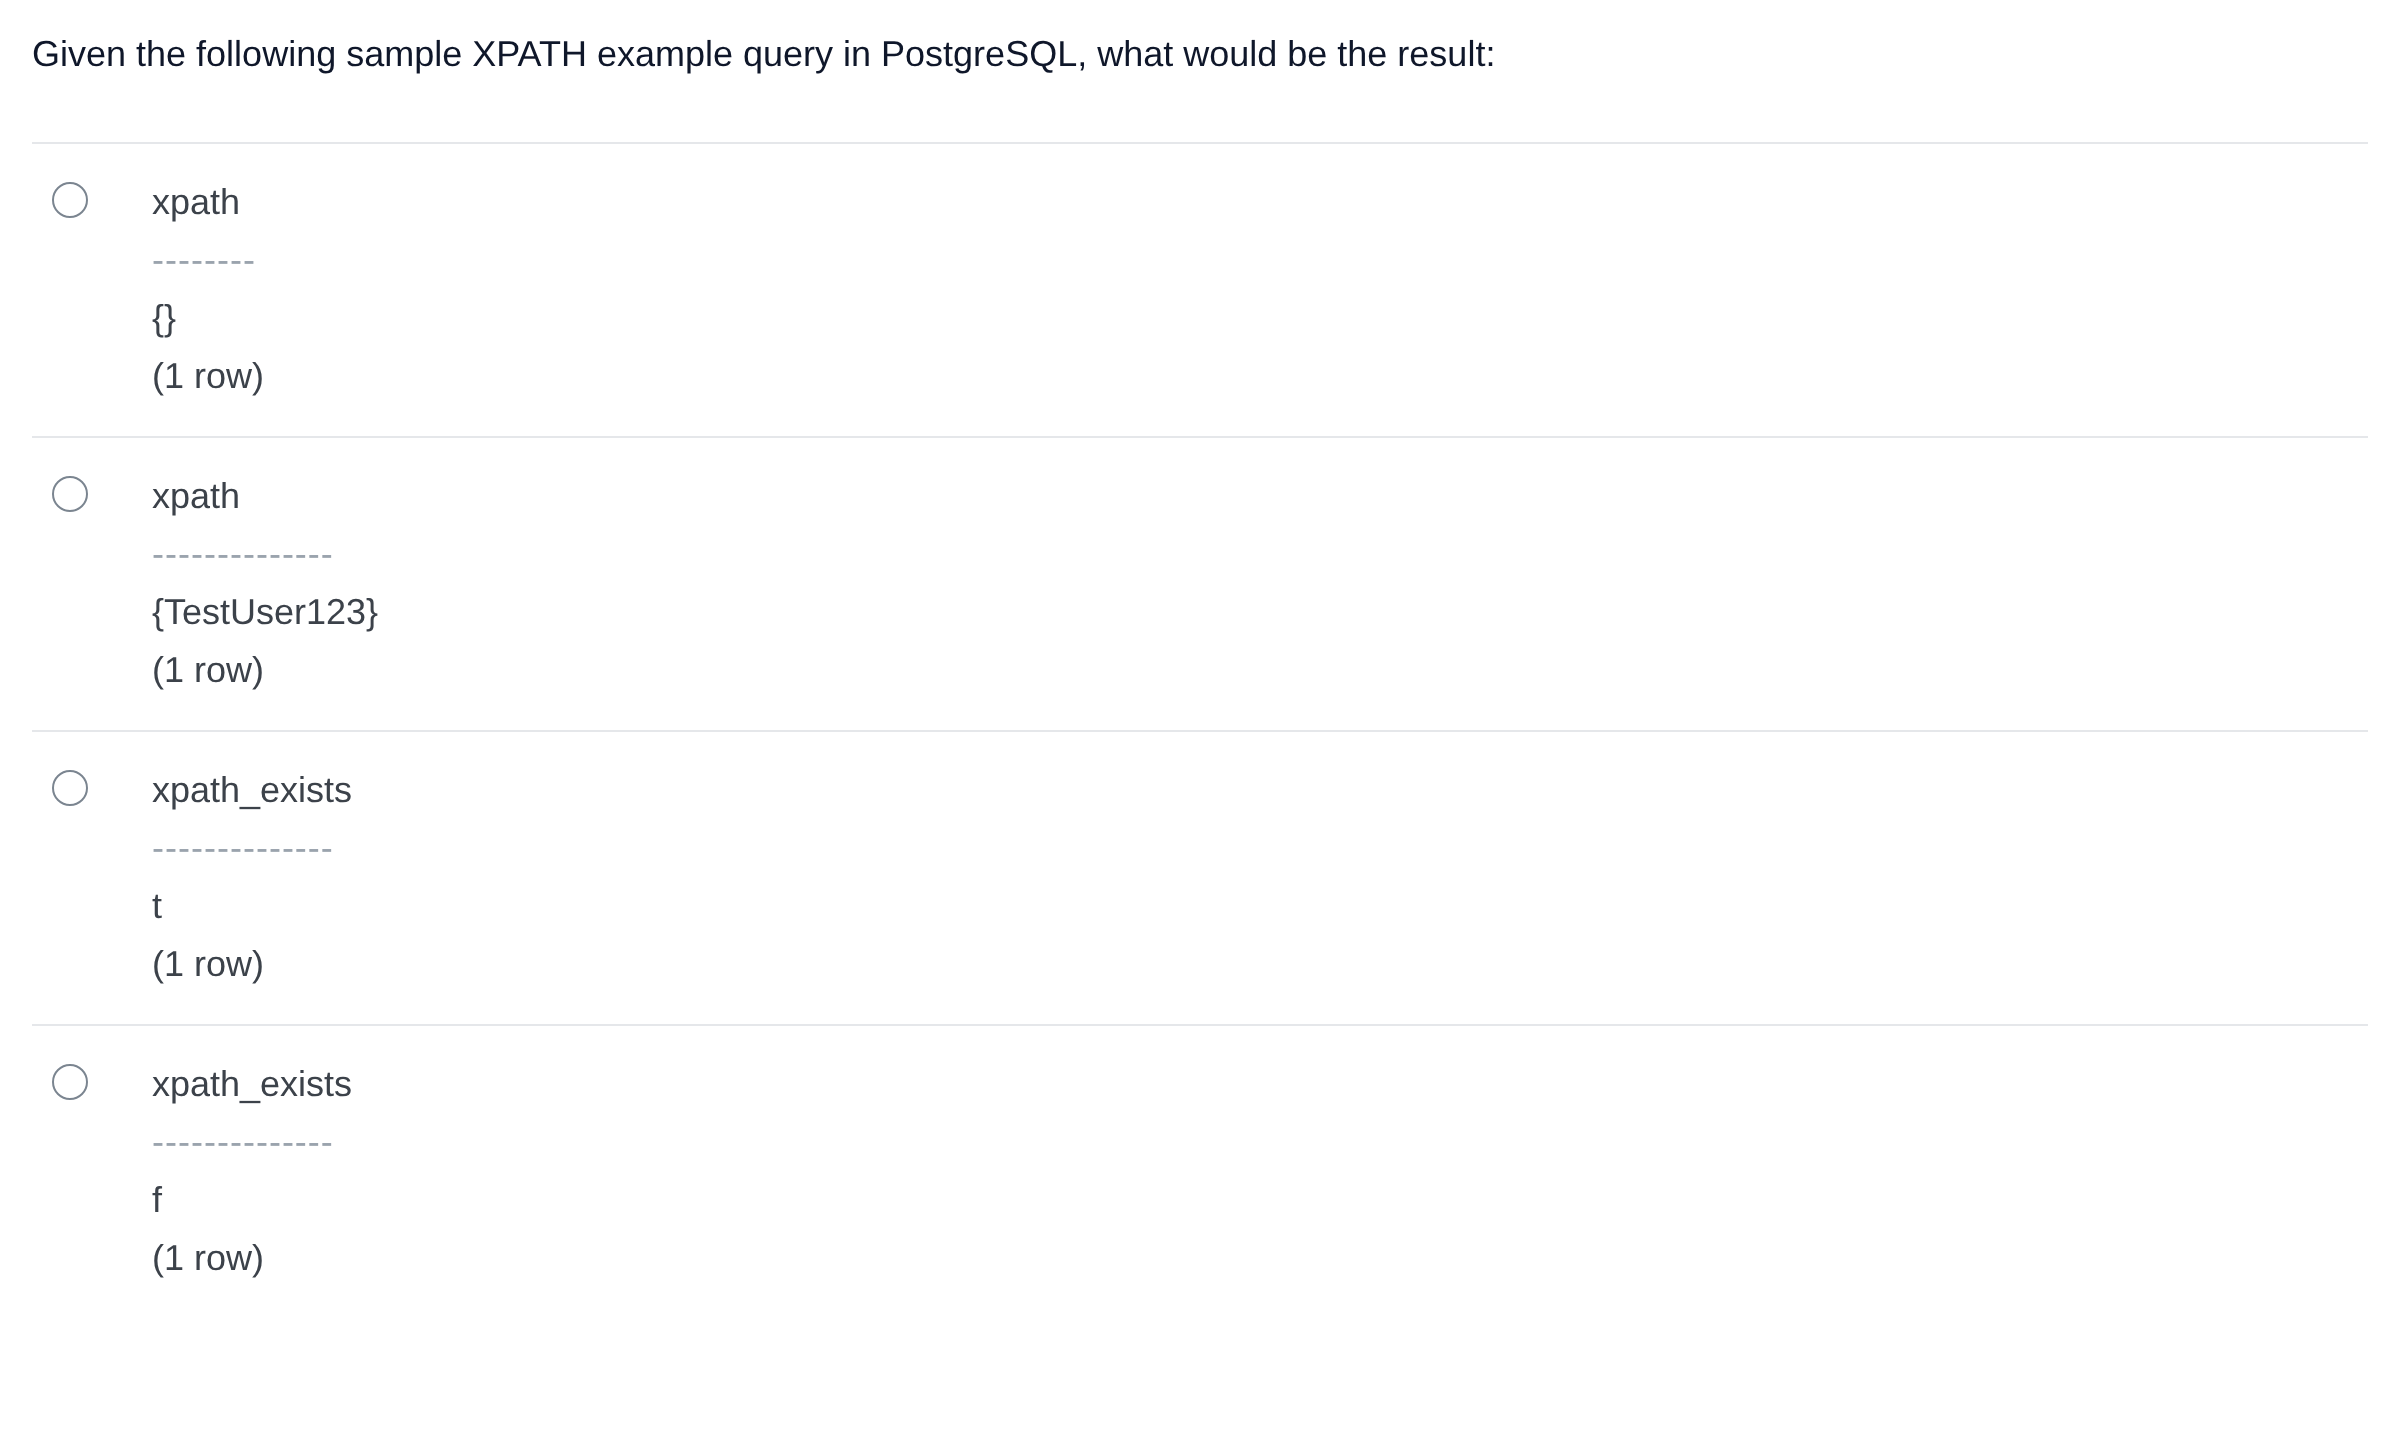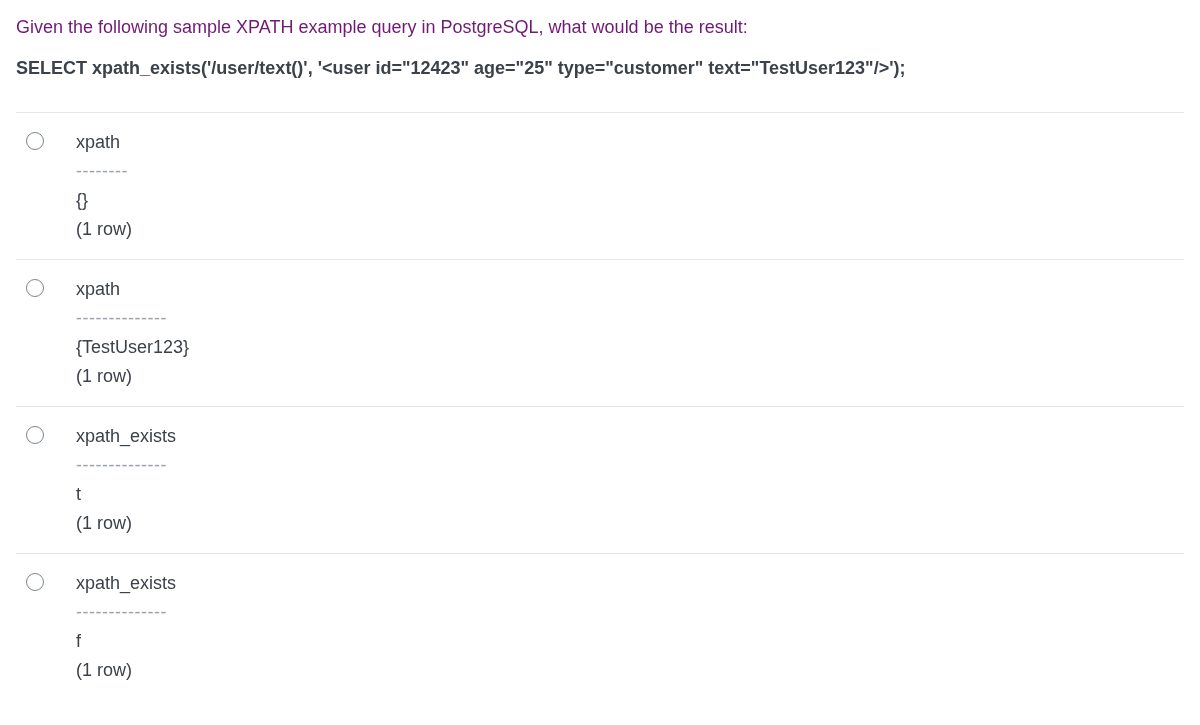--- a/index.html
+++ b/index.html
@@ -5,21 +5,21 @@
   body {
     margin: 0;
     padding: 14px 16px;
     font-family: "Segoe UI", "Helvetica Neue", Arial, sans-serif;
     color: #3a4049;
     font-size: 18px;
     line-height: 1.5;
     background: #ffffff;
   }
   .question-block { margin-bottom: 30px; }
-  .question-text { margin: 0 0 14px 0; font-weight: 400; color: #701a75; }
+  .question-text { margin: 0 0 14px 0; font-weight: 400; color: #0f172a; }
   .question-code { margin: 0; font-weight: 600; color: #3c424a; }
   .options { margin-top: 28px; }
   .option {
     display: flex;
     align-items: flex-start;
     border-top: 1px solid #e5e7ea;
     padding: 14px 0 14px 10px;
   }
   .option:last-child { border-bottom: none; }
   .radio {
@@ -34,21 +34,20 @@
   }
   .option-body { flex: 1 1 auto; color: #3c424a; }
   .line { margin: 2px 16px; }
   .dashes { color: #9aa3ad; letter-spacing: 0.5px; }
 </style>
 </head>
 <body>
 
 <div class="question-block">
   <p class="question-text">Given the following sample XPATH example query in PostgreSQL, what would be the result:</p>
-  <p class="question-code">SELECT xpath_exists('/user/text()', '&lt;user id="12423"  age="25"  type="customer" text="TestUser123"/&gt;');</p>
 </div>
 
 <div class="options">
 
   <div class="option">
     <div class="radio"></div>
     <div class="option-body">
       <div class="line">xpath</div>
       <div class="line dashes">--------</div>
       <div class="line">{}</div>

